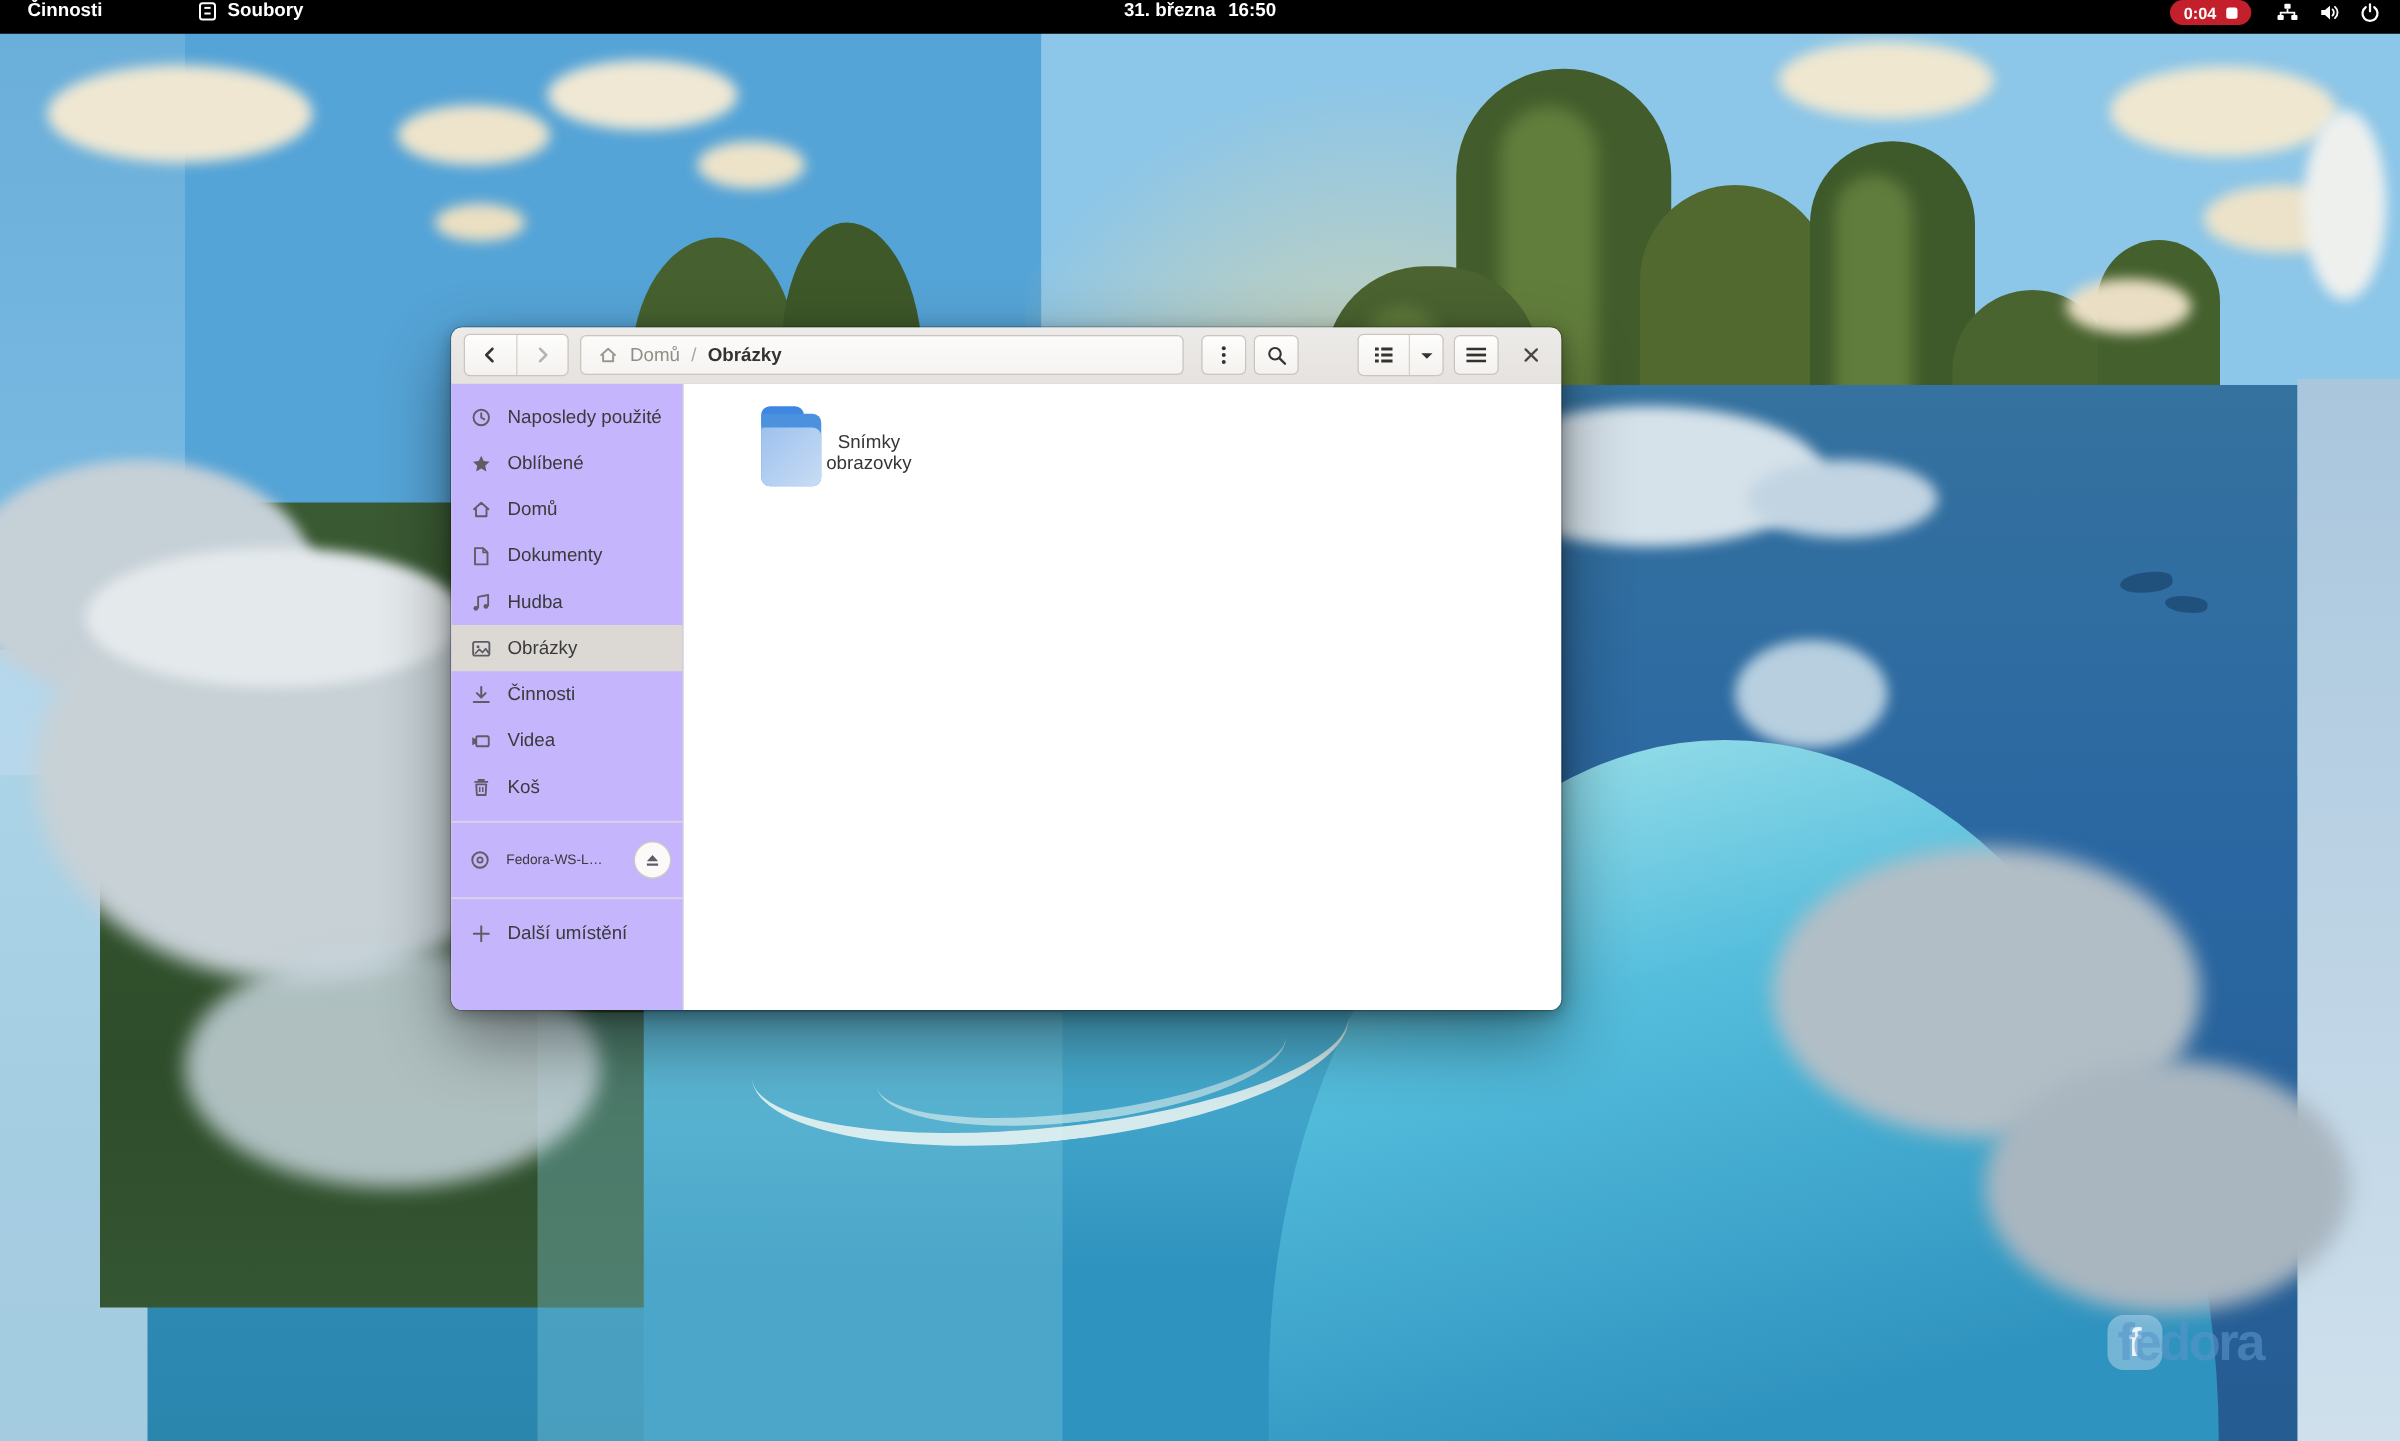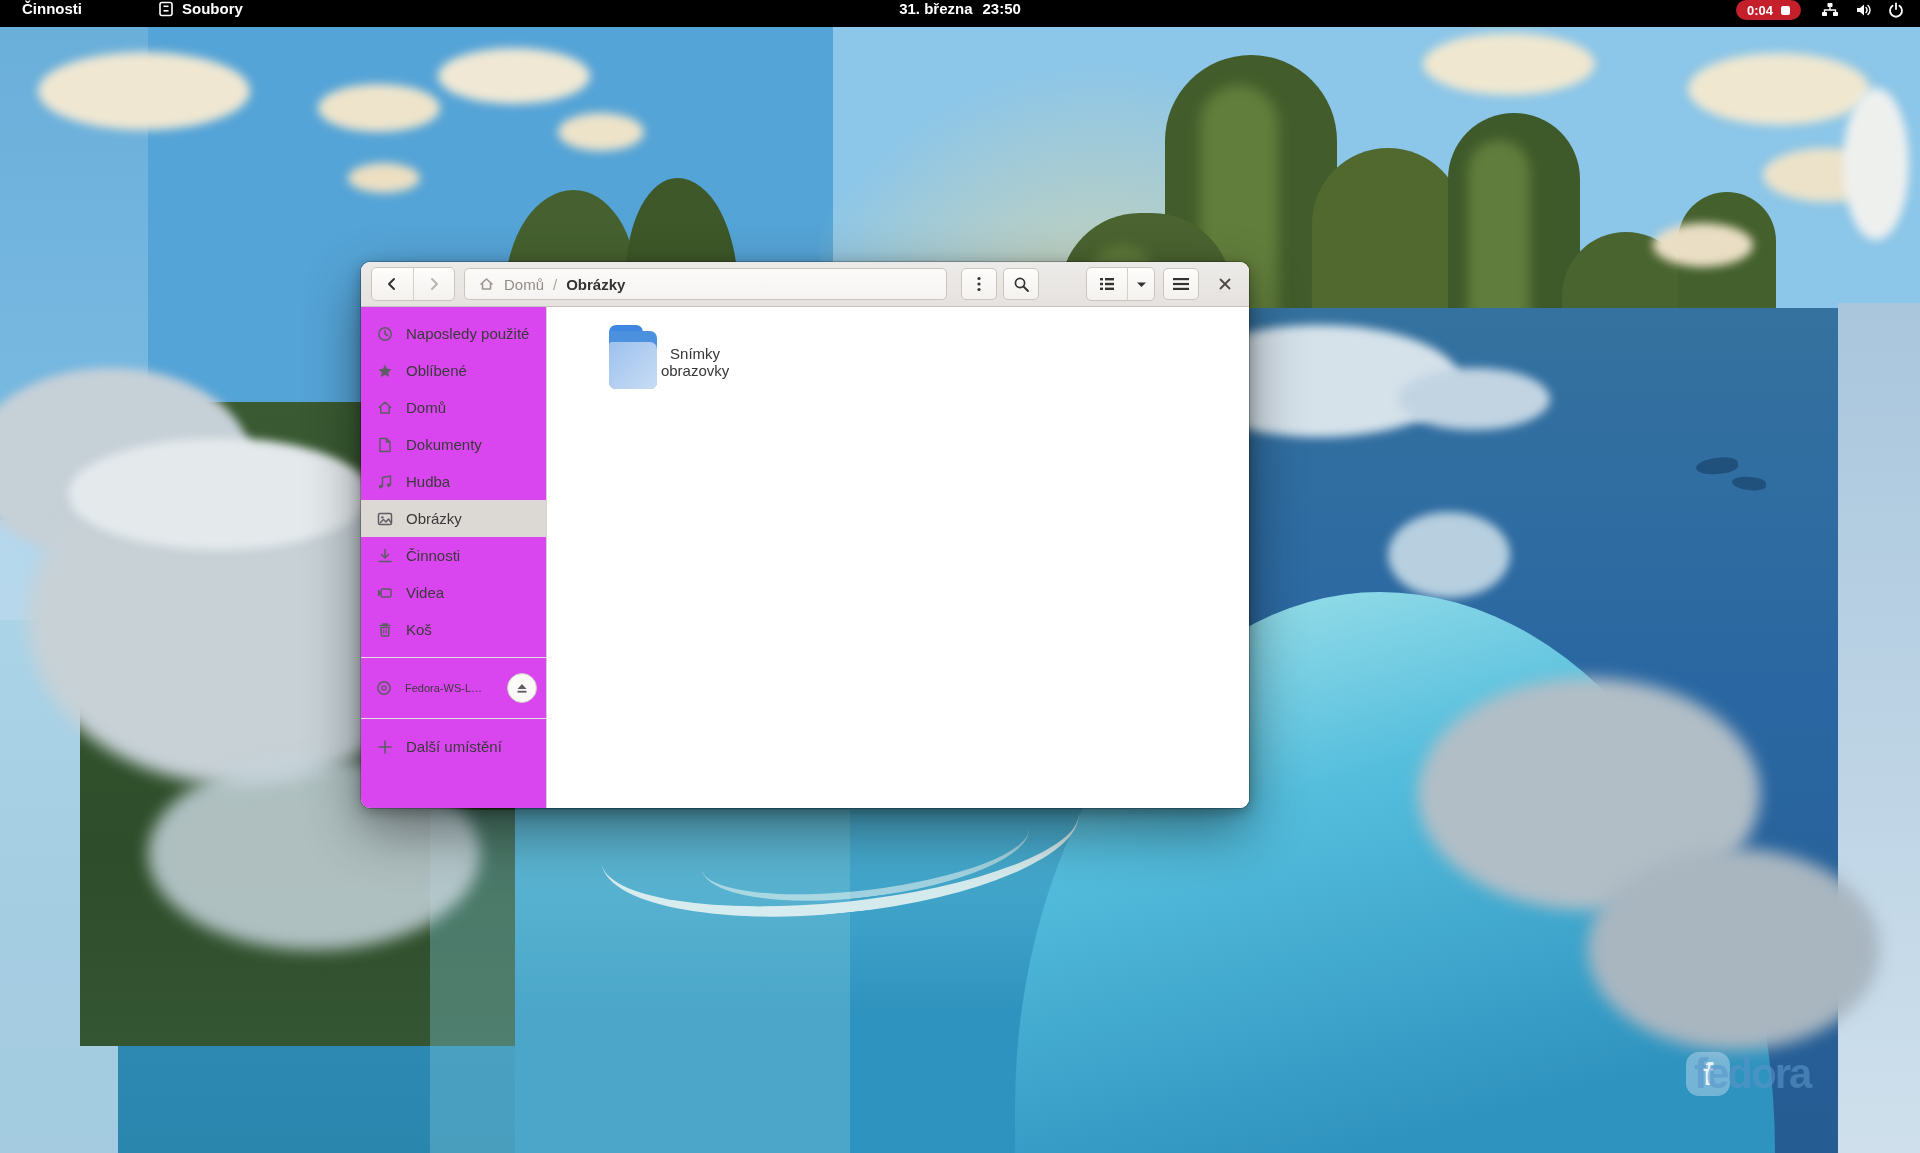--- a/index.html
+++ b/index.html
@@ -98,21 +98,21 @@
   .hb-dots{margin-left:14px;width:36px;}
   .hb-search{margin-left:6px;width:36px;}
   .hb-spacer{flex:1;}
   .viewsplit{display:flex;width:67px;height:32px;border:1px solid #ccc5be;border-radius:5px;overflow:hidden;
     background:linear-gradient(180deg,#fdfdfc,#f4f2ef);}
   .vs-a{flex:0 0 40px;display:flex;align-items:center;justify-content:center;}
   .vs-b{flex:1;border-left:1px solid #d6d0c9;display:flex;align-items:center;justify-content:center;}
   .hb-menu{margin-left:8px;width:36px;}
   .hb-close{margin-left:12px;width:28px;height:28px;display:flex;align-items:center;justify-content:center;border-radius:50%;}
   .winbody{flex:1;display:flex;min-height:0;border-radius:0 0 9px 9px;overflow:hidden;}
-  .sidebar{flex:0 0 186px;background:#d946ef;border-right:1px solid #d8d3cd;padding-top:8px;box-sizing:border-box;}
+  .sidebar{flex:0 0 186px;background:#c4b5fd;border-right:1px solid #d8d3cd;padding-top:8px;box-sizing:border-box;}
   .srow{height:37px;display:flex;align-items:center;gap:13px;padding-left:15px;font-size:15px;color:#3a3a3a;}
   .srow.sel{background:#dcd9d5;}
   .srow .sico{width:17px;display:flex;justify-content:center;}
   .srow-vol{height:42px;display:flex;align-items:center;gap:13px;padding-left:15px;font-size:11px;color:#3a3a3a;}
   .eject{margin-left:auto;margin-right:9px;width:28px;height:28px;border:1px solid #cfc9c3;border-radius:50%;
     background:#fbfaf9;display:flex;align-items:center;justify-content:center;}
   .sep{height:1px;background:#e3dfda;margin:9px 0;}
   .content{flex:1;background:#fff;position:relative;}
   .ftile{position:absolute;left:62px;top:18px;width:124px;display:flex;align-items:center;}
   .folder{position:relative;width:78px;height:64px;}
@@ -194,21 +194,21 @@
               <rect x="2" y="1.5" width="12" height="13" rx="2" fill="none" stroke="#fff" stroke-width="1.6"></rect>
               <rect x="5.5" y="4.5" width="5" height="1.6" fill="#fff"></rect>
               <rect x="5.5" y="9" width="5" height="1.6" fill="#fff"></rect>
             </svg>
         </span>
         <span>Soubory</span>
       </div>
     </div>
     <div class="tb-clock">
       <span>31. března</span>
-      <span>23:50</span>
+      <span>16:50</span>
     </div>
     <div class="tb-right">
       <div class="rec-pill">
         <span>0:04</span>
         <span class="rec-stop"></span>
       </div>
       <span class="tb-ico">
         <svg width="18" height="16" viewBox="0 0 18 16">
             <rect x="6.5" y="1" width="5" height="4" rx="0.8" fill="#fff"></rect>
             <rect x="1" y="10" width="5" height="4" rx="0.8" fill="#fff"></rect>

